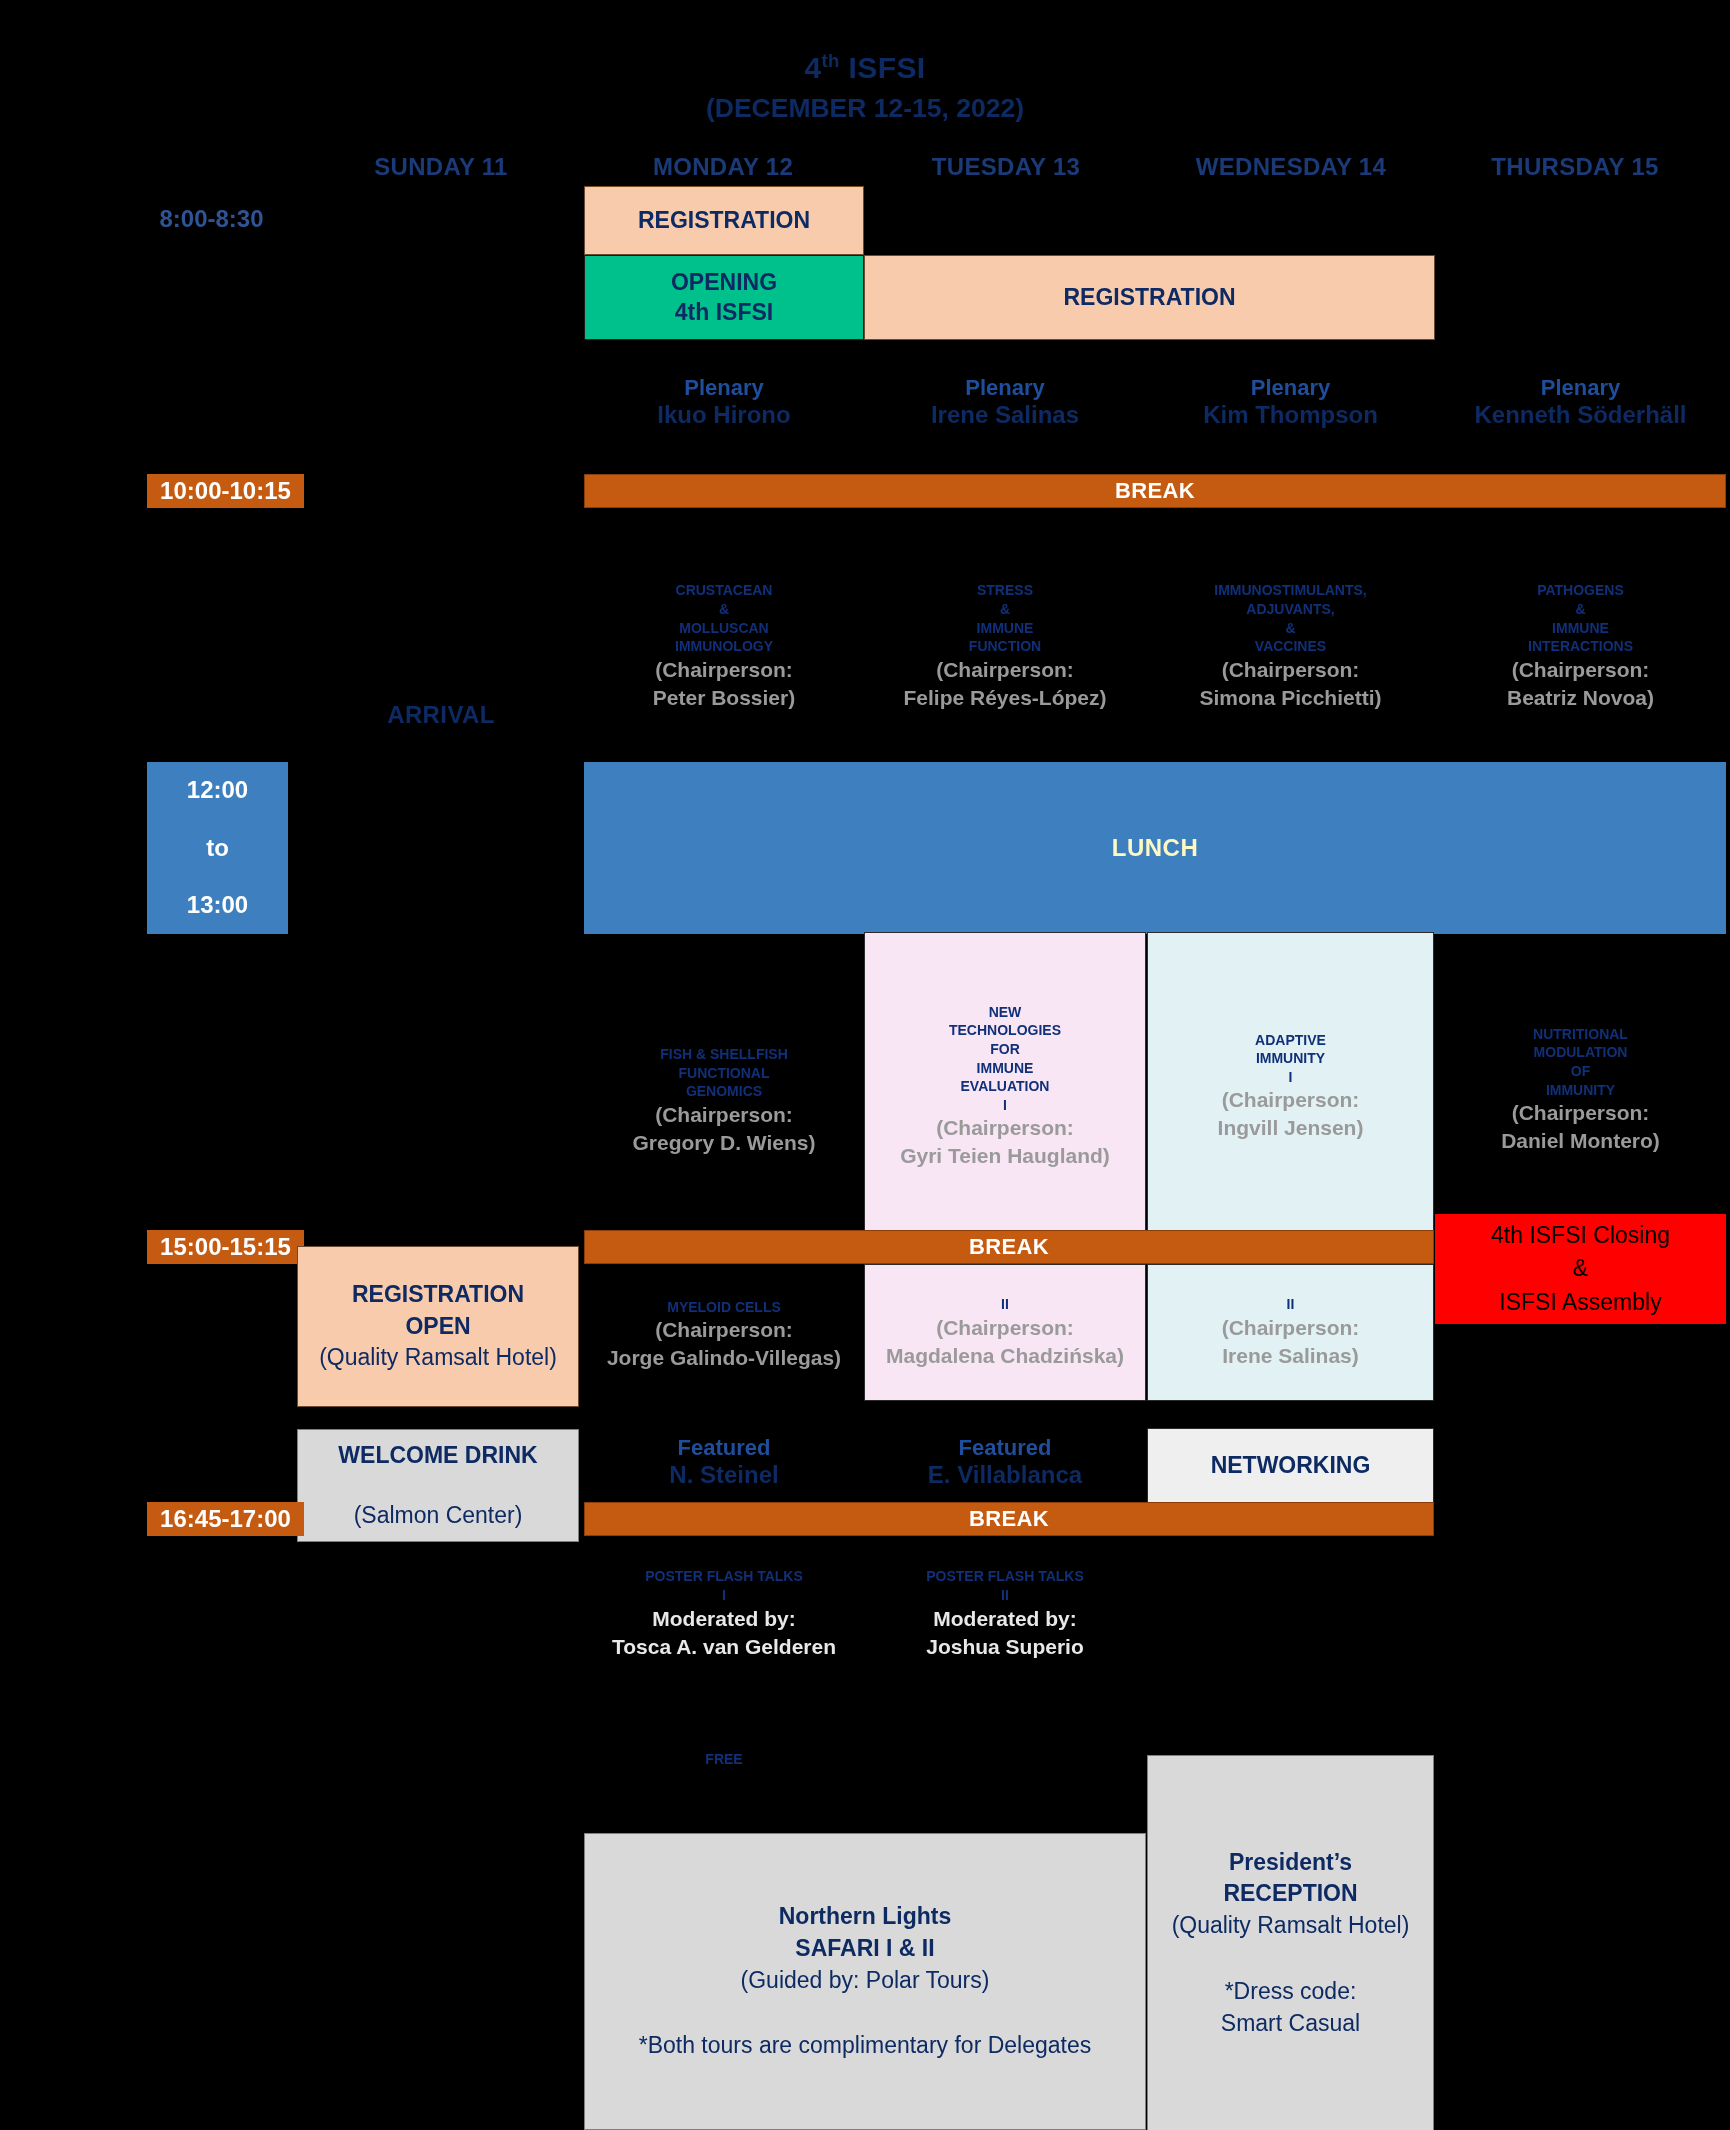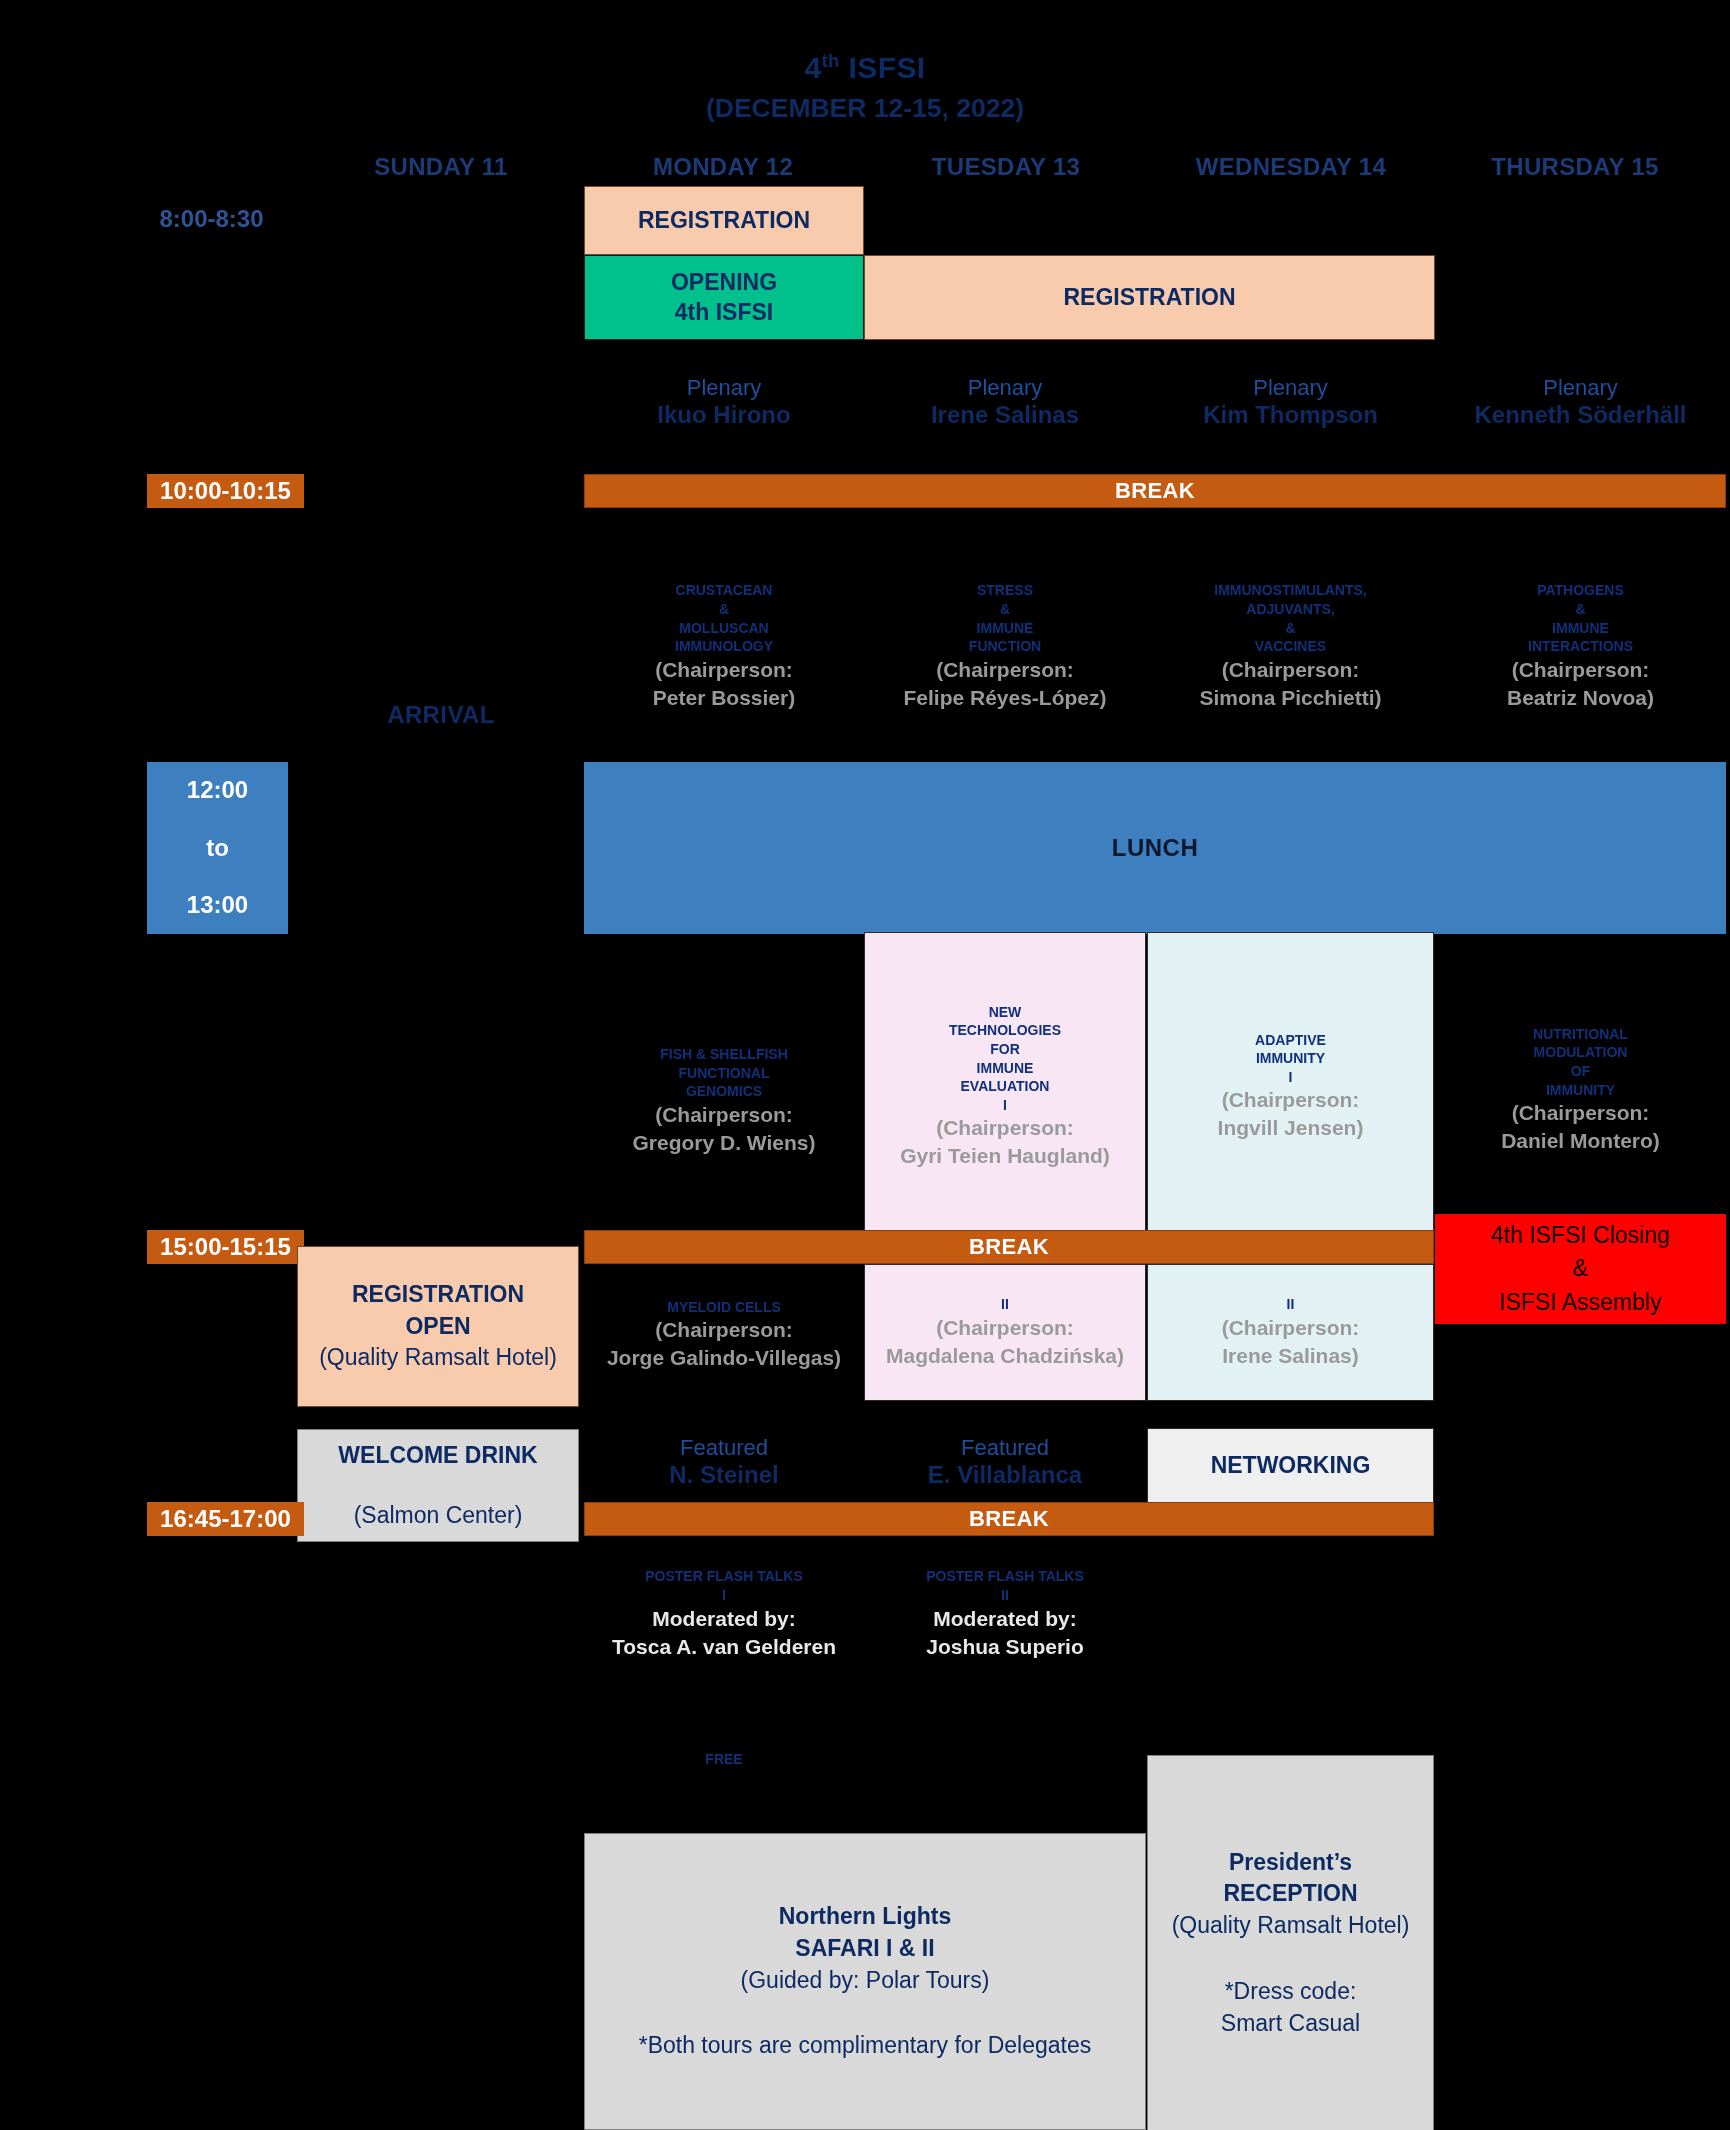--- a/index.html
+++ b/index.html
@@ -14,25 +14,25 @@
 
   
   .title      {font-size:30px;font-weight:bold;color:#0d2a63;letter-spacing:0.4px;}
   .title sup  {font-size:18.5px;vertical-align:super;}
   .subtitle   {font-size:26.5px;font-weight:bold;color:#0d2a63;}
   .dayhdr     {font-size:24px;font-weight:bold;color:#1a3a78;letter-spacing:0.3px;}
   .timelbl    {font-size:24px;font-weight:bold;color:#2f5496;}
   .timechip   {font-size:24px;font-weight:bold;color:#ffffff;background:#C55A11;}
   .blocktxt   {font-size:23px;font-weight:bold;color:#0d2a63;line-height:1.30;}
   .breaktxt   {font-size:22px;font-weight:bold;color:#ffffff;letter-spacing:0.4px;}
-  .plenlabel  {font-size:22px;font-weight:normal;color:#1f4e9c;}
+  .plenlabel  {font-size:22px;font-weight:bold;color:#1f4e9c;}
   .plenname   {font-size:24px;font-weight:bold;color:#0d2a63;}
   .sesstitle  {font-size:14px;font-weight:bold;color:#10307a;line-height:1.33;}
   .chair      {font-size:21px;font-weight:bold;color:#9a9a9a;line-height:1.33;}
-  .lunchtxt   {font-size:24px;font-weight:bold;color:#0f172a;letter-spacing:0.5px;}
+  .lunchtxt   {font-size:24px;font-weight:bold;color:#fef9c3;letter-spacing:0.5px;}
   .lunchtime  {font-size:24px;font-weight:bold;color:#ffffff;line-height:1.35;}
   .arrival    {font-size:24px;font-weight:bold;color:#0d2a63;letter-spacing:0.4px;}
   .moderate   {font-size:21px;font-weight:bold;color:#e8e8e8;line-height:1.33;}
   .greytxt    {font-size:23px;font-weight:bold;color:#0d2a63;line-height:1.38;}
   .redtxt     {font-size:23px;font-weight:normal;color:#000000;line-height:1.45;}
   .regulartxt {font-weight:normal;}
 
   
   .fill-peach {background:#F8CBAD;border:0.9px solid #6a4a30;}
   .fill-green {background:#00C08B;border:0.9px solid #1a1a1a;}

